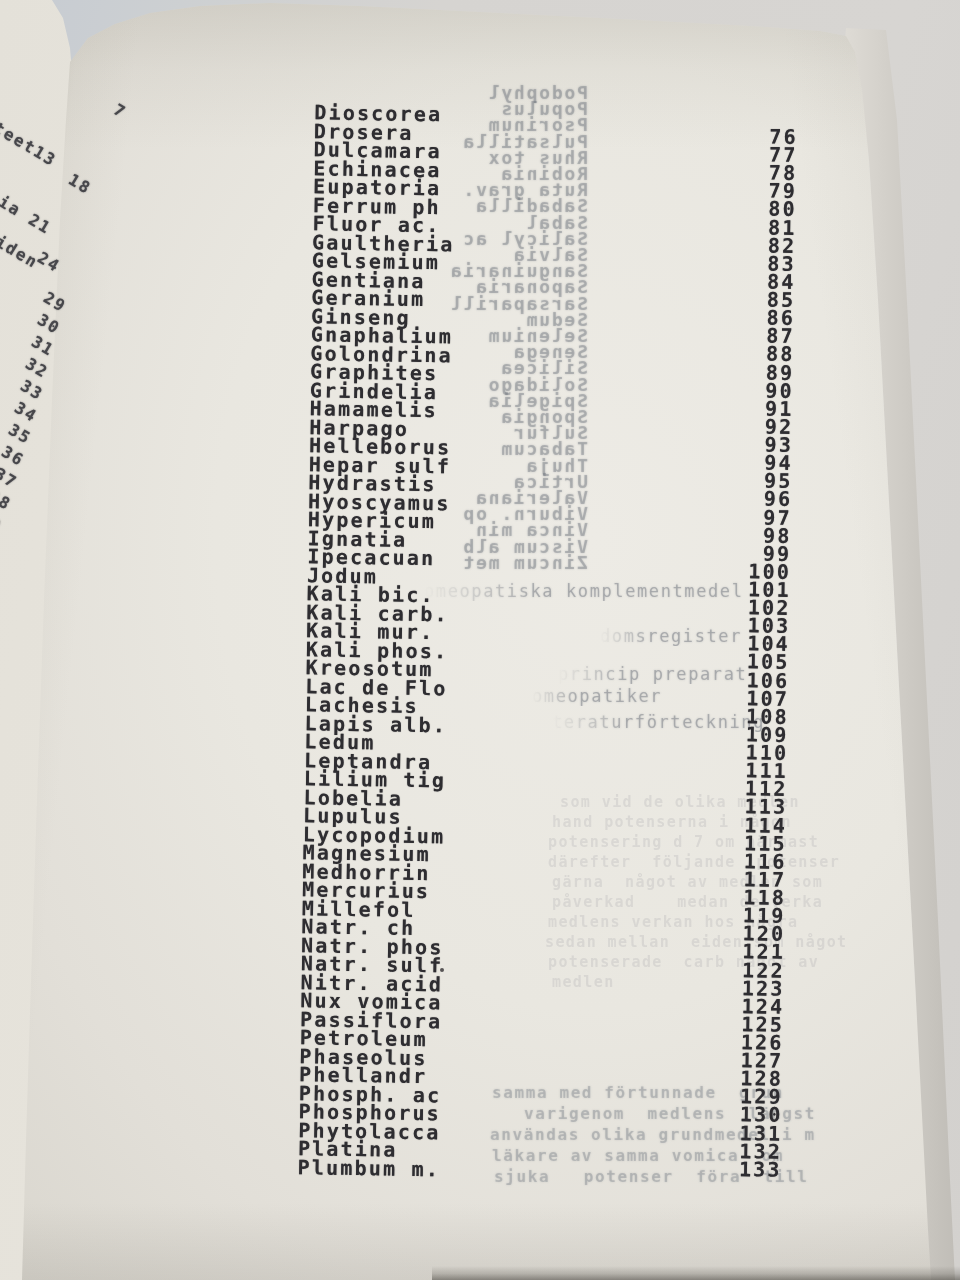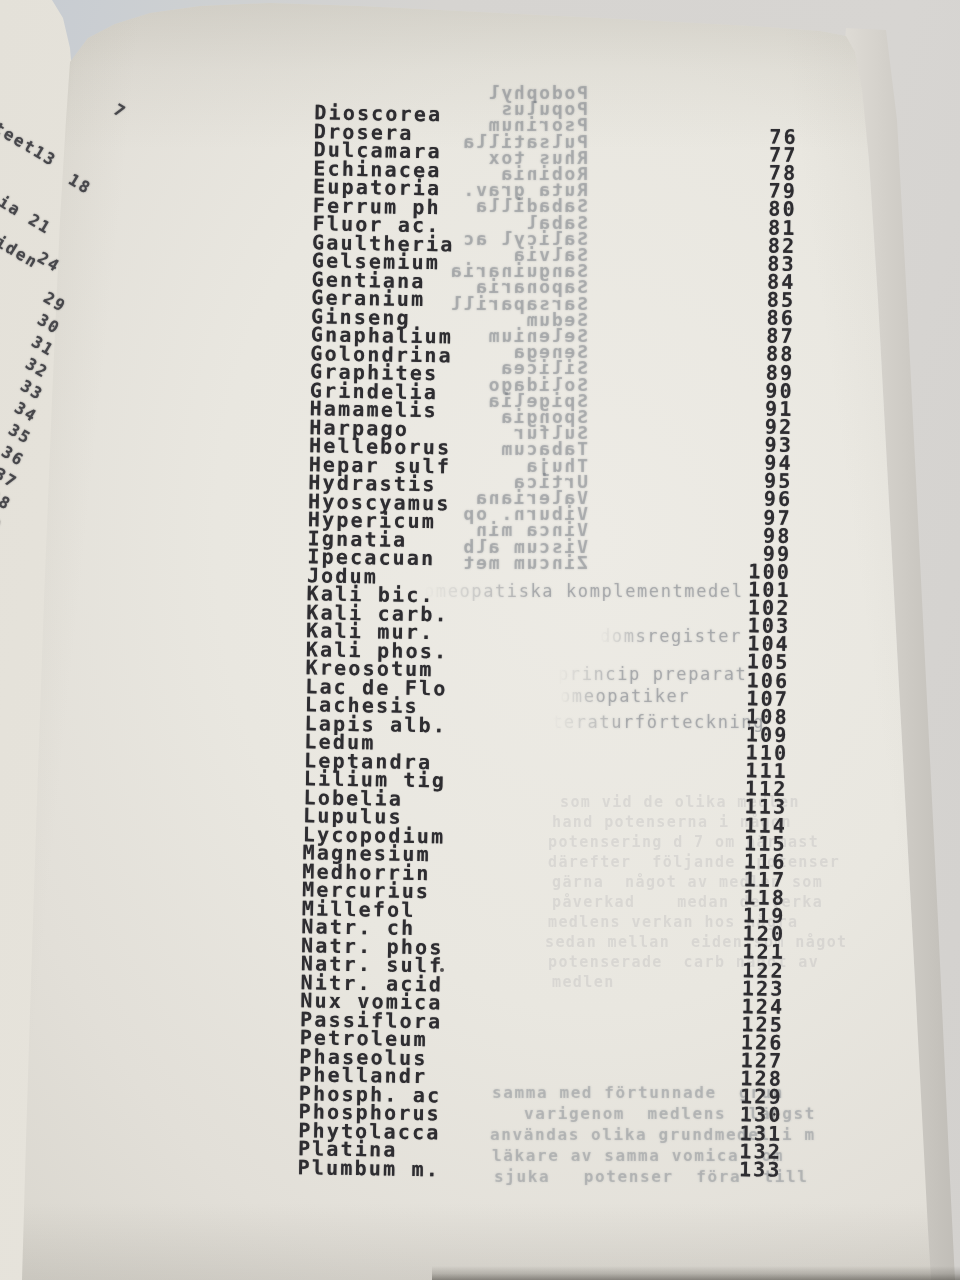--- a/index.html
+++ b/index.html
@@ -90,21 +90,21 @@
         <div class="mirror-line" style="top: 421.2px;">Viburn. op</div>
         <div class="mirror-line" style="top: 437.4px;">Vinca min</div>
         <div class="mirror-line" style="top: 453.6px;">Viscum alb</div>
         <div class="mirror-line" style="top: 469.8px;">Zincum met</div>
       </div>
 
     <div id="through-layer">
         <div class="through-heading" style="left: 424px; top: 581px;">omeopatiska komplementmedel</div>
         <div class="through-heading" style="left: 600px; top: 626px;">domsregister</div>
         <div class="through-heading" style="left: 558px; top: 664px;">princip preparat</div>
-        <div class="through-heading" style="left: 560px; top: 686px; text-align: right;">omeopatiker</div>
+        <div class="through-heading" style="left: 532px; top: 686px; text-align: right;">omeopatiker</div>
         <div class="through-heading" style="left: 552px; top: 712px;">teraturförteckning</div>
         <div class="through-par-u" style="left: 560px; top: 793px;">som vid de olika medlen</div>
         <div class="through-par-u" style="left: 552px; top: 813px;">hand potenserna i någon</div>
         <div class="through-par-u" style="left: 548px; top: 833px;">potensering d 7 om närmast</div>
         <div class="through-par-u" style="left: 548px; top: 853px;">därefter  följande  potenser</div>
         <div class="through-par-u" style="left: 552px; top: 873px;">gärna  något av medlen som</div>
         <div class="through-par-u" style="left: 552px; top: 893px;">påverkad    medan de verka</div>
         <div class="through-par-u" style="left: 548px; top: 913px;">medlens verkan hos några</div>
         <div class="through-par-u" style="left: 545px; top: 933px;">sedan mellan  eiden som något</div>
         <div class="through-par-u" style="left: 548px; top: 953px;">potenserade  carb något av</div>

